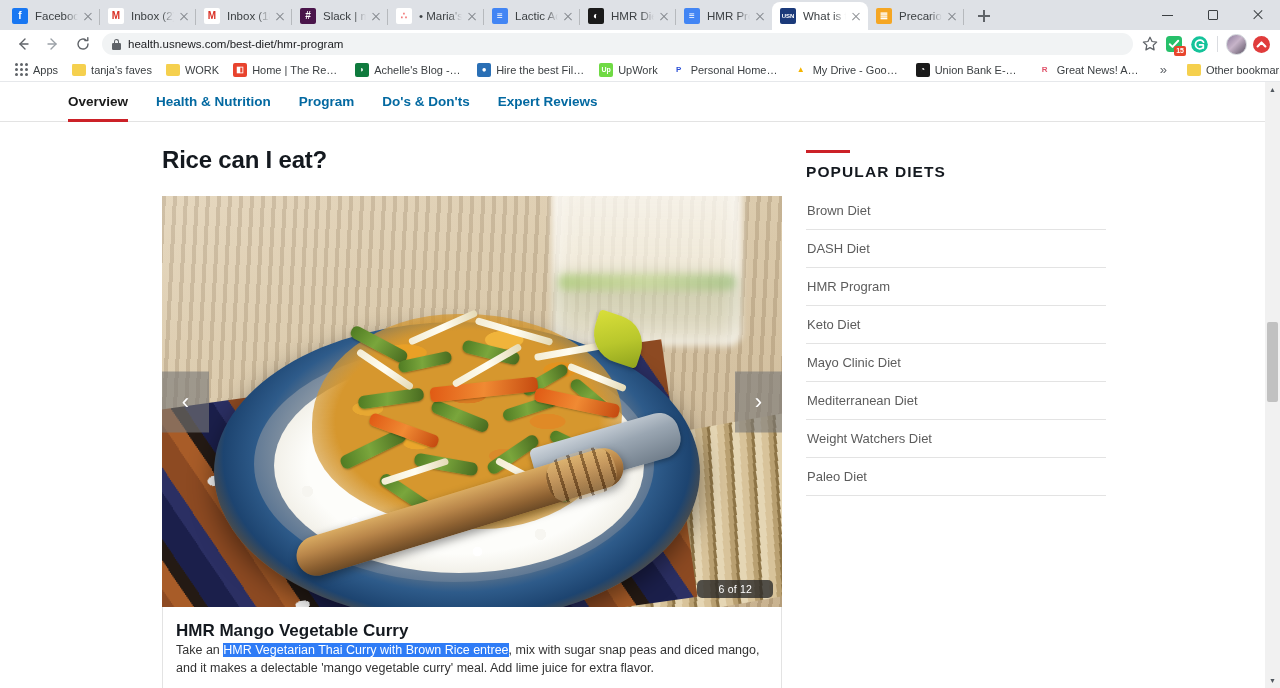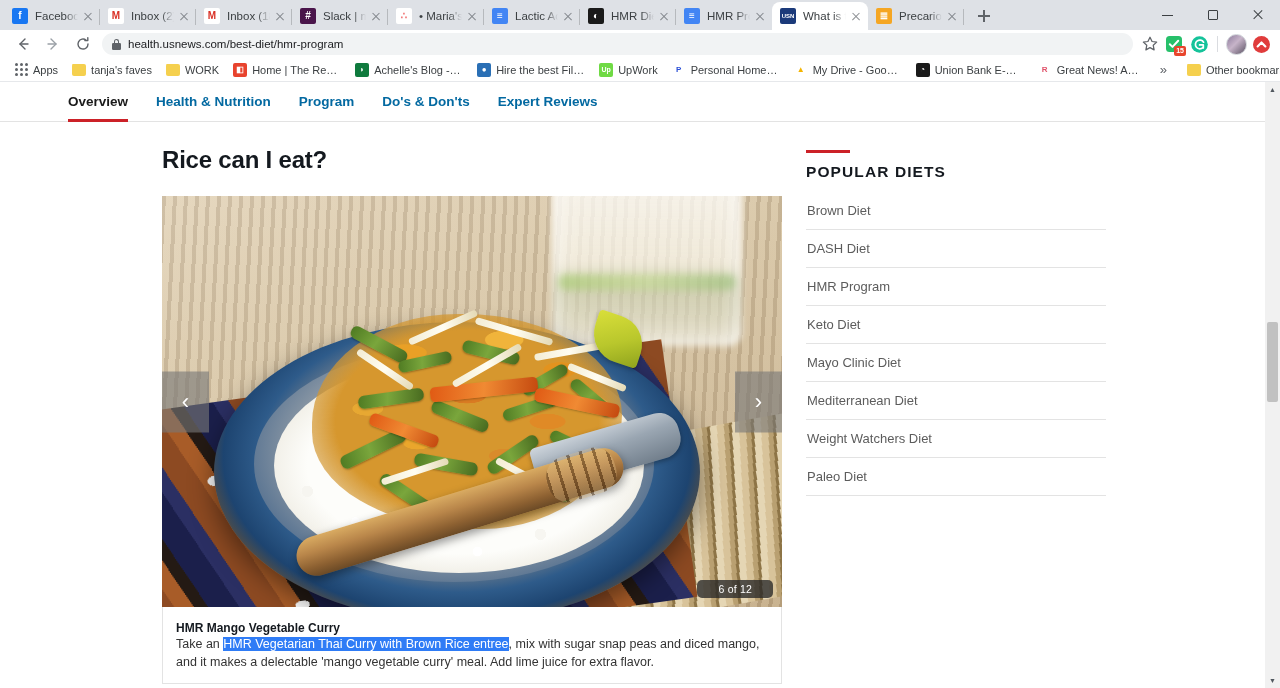--- a/index.html
+++ b/index.html
@@ -292,21 +292,21 @@
   }
   .nav-prev { left: 0; }
   .nav-next { right: 0; }
   .counter {
     position: absolute; right: 9px; bottom: 9px;
     background: rgba(40,40,40,.78); color: #fff; font-size: 10.5px;
     font-weight: normal; padding: 3px 21px; border-radius: 5px; letter-spacing: .2px;
   }
 
   .caption { border: 1px solid #e3e3e3; border-top: none; padding: 14px 13px 12px; }
-  .cap-title { font-size: 12px; font-weight: bold; color: #14191f; }
+  .cap-title { font-size: 17px; font-weight: bold; color: #14191f; }
   .cap-body { font-size: 12.5px; color: #333; line-height: 1.45; }
   .sel { background: #2f7cf6; color: #fff; }
 
   
   .side-col { width: 300px; flex: 0 0 300px; margin-left: 24px; padding-top: 28px; }
   .side-rule { width: 44px; height: 3px; background: #cc2128; }
   .side-title { font-size: 15.5px; font-weight: bold; color: #14191f;
                 letter-spacing: 1.1px; margin-top: 10px; }
   .side-list { margin-top: 20px; }
   .side-item {

